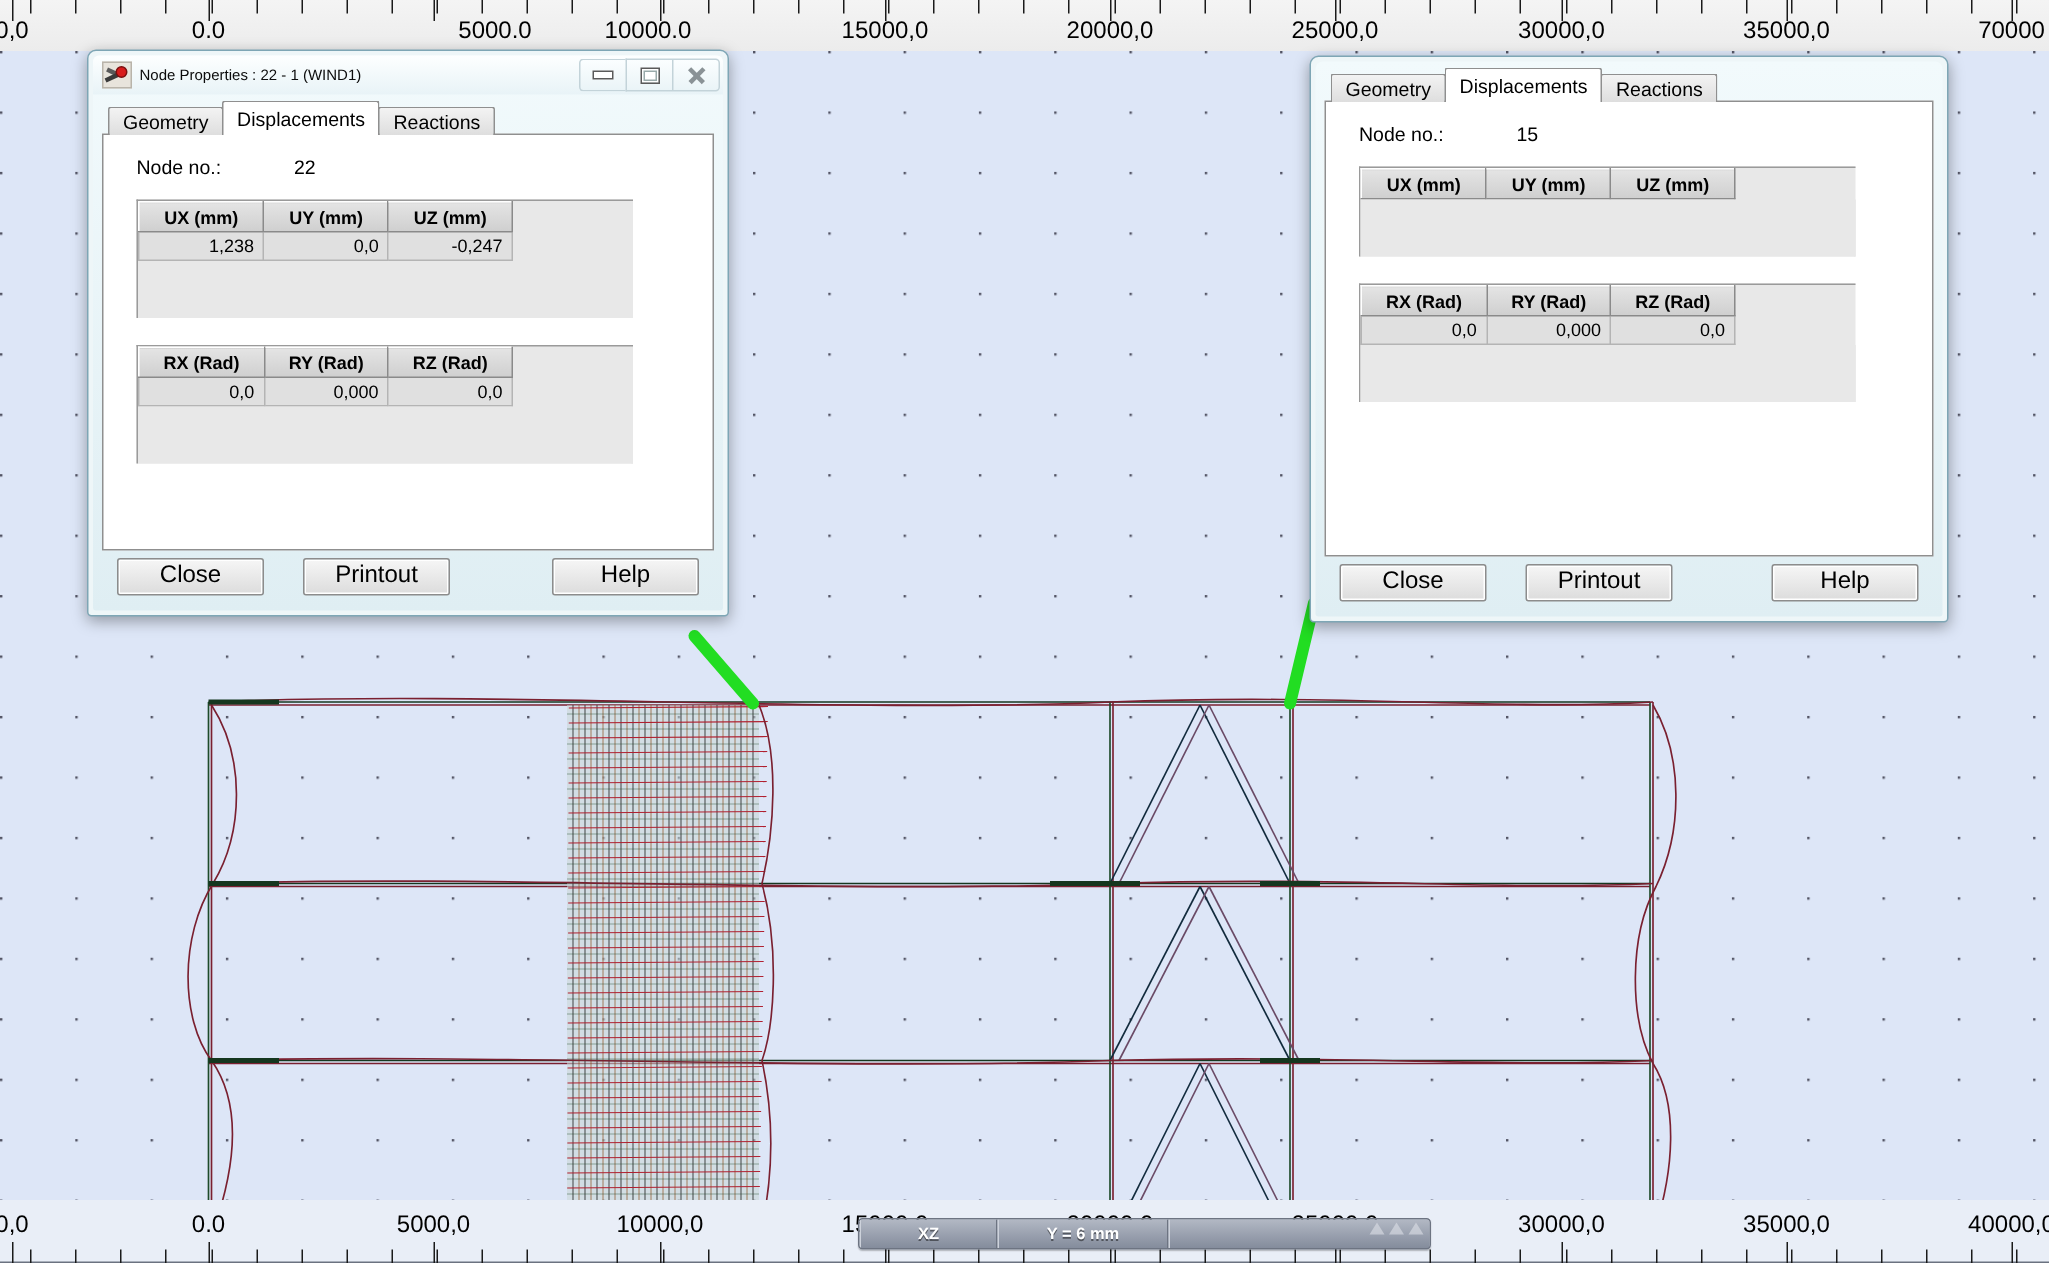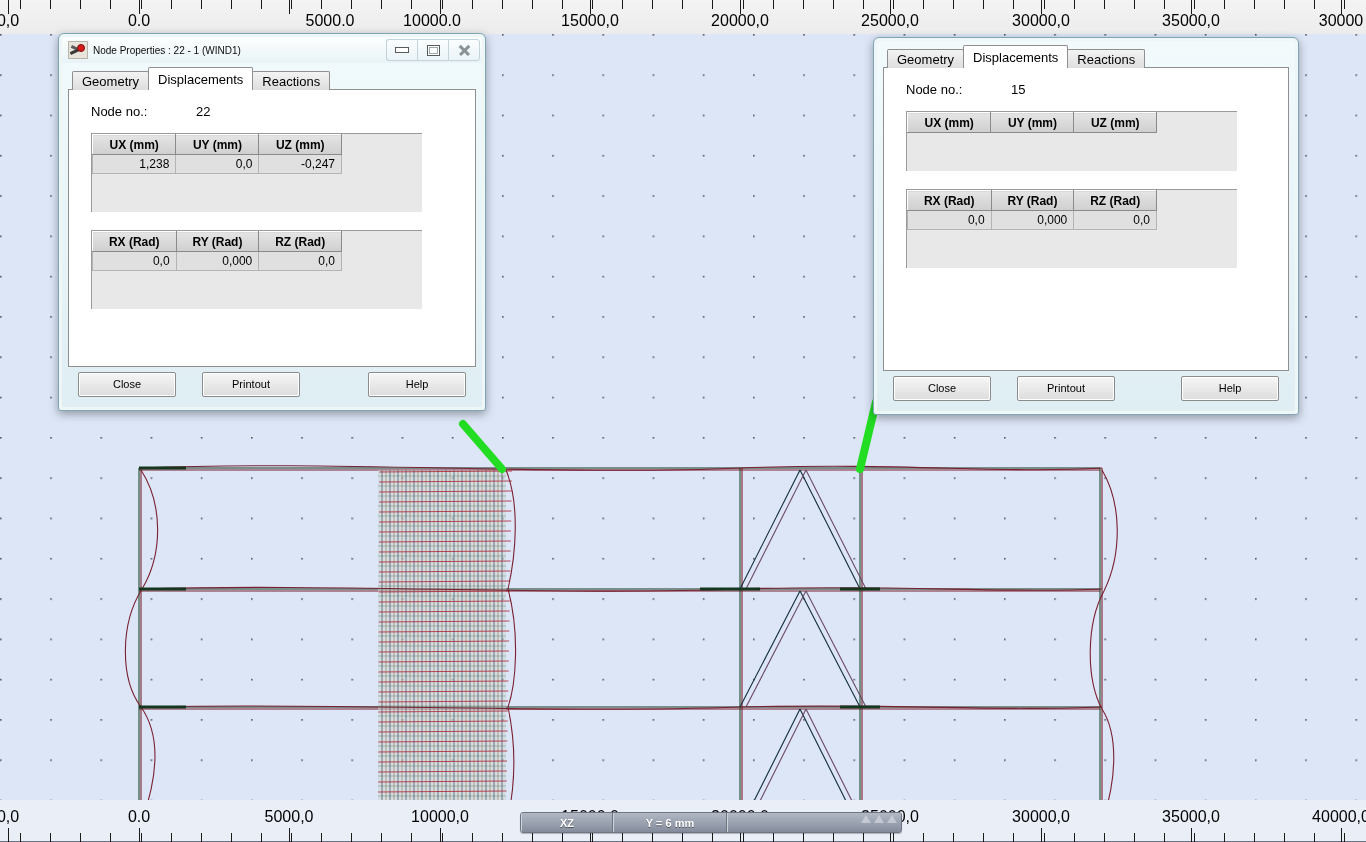--- a/index.html
+++ b/index.html
@@ -33,21 +33,21 @@
   .ruler-bottom .baseline{position:absolute;left:0;bottom:0;width:100%;height:1px;background:#6b7280;}
 
   
   .canvas{
     position:absolute;left:0;top:34px;width:1366px;height:786px;
     background:#dde6f7;overflow:hidden;
   }
 
   
   .statusbar{
-    position:absolute;left:520px;bottom:9px;height:19px;width:380px;
+    position:absolute;left:572px;bottom:9px;height:19px;width:380px;
     display:flex;align-items:stretch;
     background:linear-gradient(#b9bfcb,#7e8797);
     border:1px solid #6d7482;border-radius:3px;
     box-shadow:0 1px 1px rgba(0,0,0,.25);
     overflow:hidden;
     text-align:center;
   }
   .sb-cell{
     display:flex;align-items:center;justify-content:center;
     color:#fff;font-size:11px;font-weight:bold;
@@ -161,21 +161,21 @@
     background:#e0e0e0;border:1px solid #b4b4b4;
     font-size:12px;color:#000;height:18px;padding:0 6px 0 0;
     text-align:right;white-space:nowrap;
   }
   .tbl-pad{height:38px;background:#e8e8e8;border-right:1px solid #e8e8e8;}
 
   .btnrow{
     display:flex;align-items:center;padding:0 10px;height:34px;
   }
   .btn{
-    font-size:11px;color:#000;height:23px;min-width:96px;
+    font-size:16px;color:#000;height:23px;min-width:96px;
     background:linear-gradient(#f6f6f6,#dcdcdc);
     border:1px solid #8c8c8c;border-radius:2px;
     box-shadow:inset 0 0 0 1px #fff;
     display:flex;align-items:center;justify-content:center;
     cursor:default;
   }
   .btn-help{margin-left:auto;}
 </style>
 </head>
 <body>
@@ -237,21 +237,21 @@
     <div class="lbl" style="left: 590px;">15000,0</div>
     <div class="tick major" style="left: 590px;"></div>
     <div class="lbl" style="left: 740px;">20000,0</div>
     <div class="tick major" style="left: 740px;"></div>
     <div class="lbl" style="left: 890px;">25000,0</div>
     <div class="tick major" style="left: 890px;"></div>
     <div class="lbl" style="left: 1041px;">30000,0</div>
     <div class="tick major" style="left: 1041px;"></div>
     <div class="lbl" style="left: 1191px;">35000,0</div>
     <div class="tick major" style="left: 1191px;"></div>
-    <div class="lbl" style="left: 1341px;">30000</div>
+    <div class="lbl" style="left: 1341px;">70000</div>
     <div class="tick major" style="left: 1341px;"></div>
   </div>
 
 <div class="canvas">
 
   <svg width="1366" height="786" style="position:absolute;left:0;top:0;">
     <defs>
       <pattern id="dots" x="0" y="0" width="50.2" height="40.3" patternUnits="userSpaceOnUse">
         <rect x="0" y="0" width="1.6" height="1.6" fill="#3a3a4a"></rect>
       </pattern>

